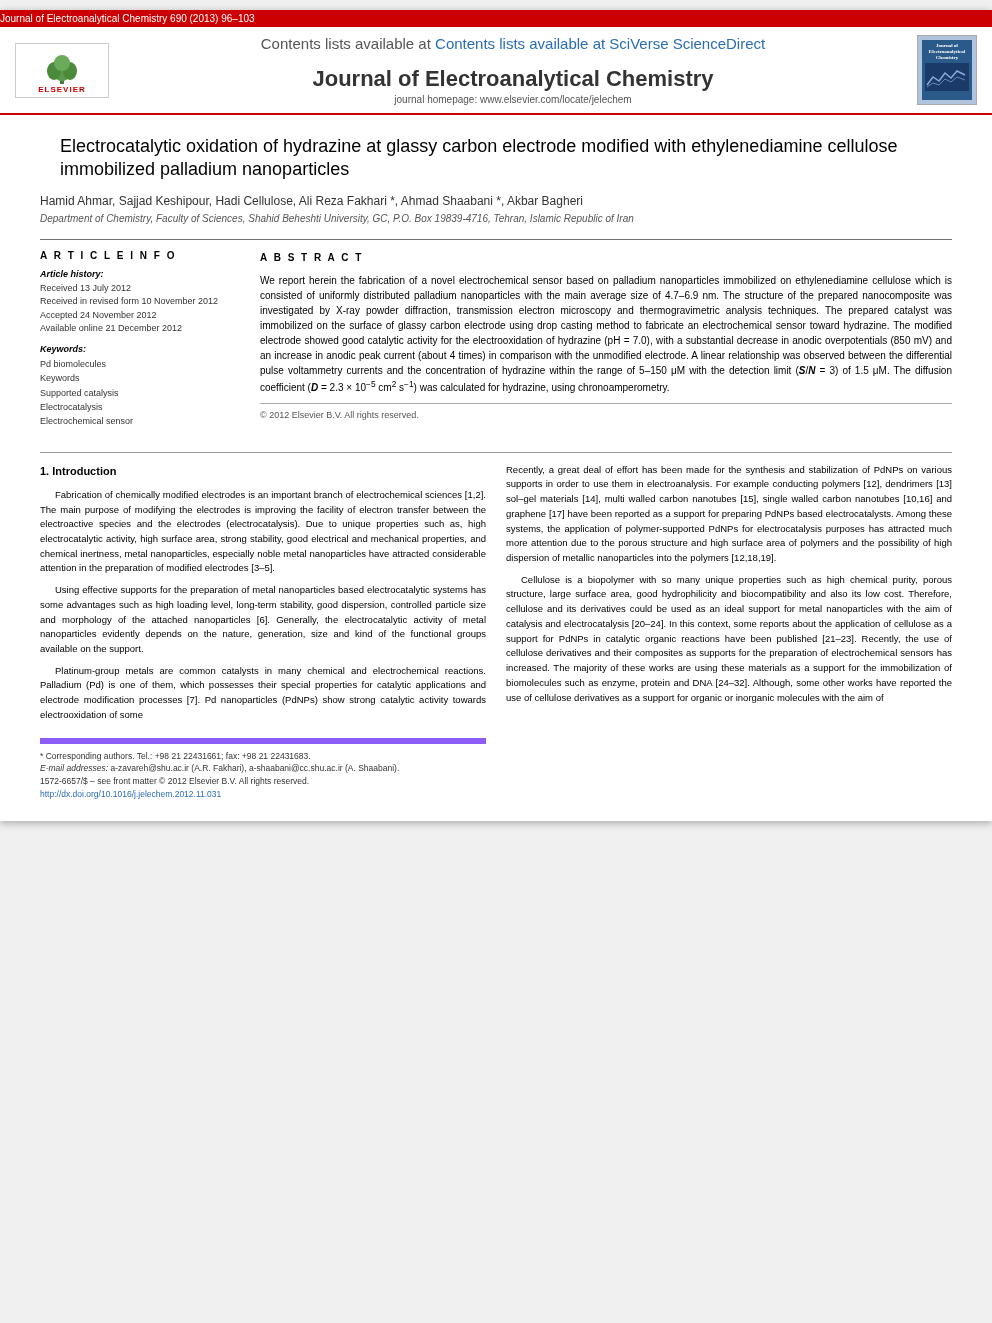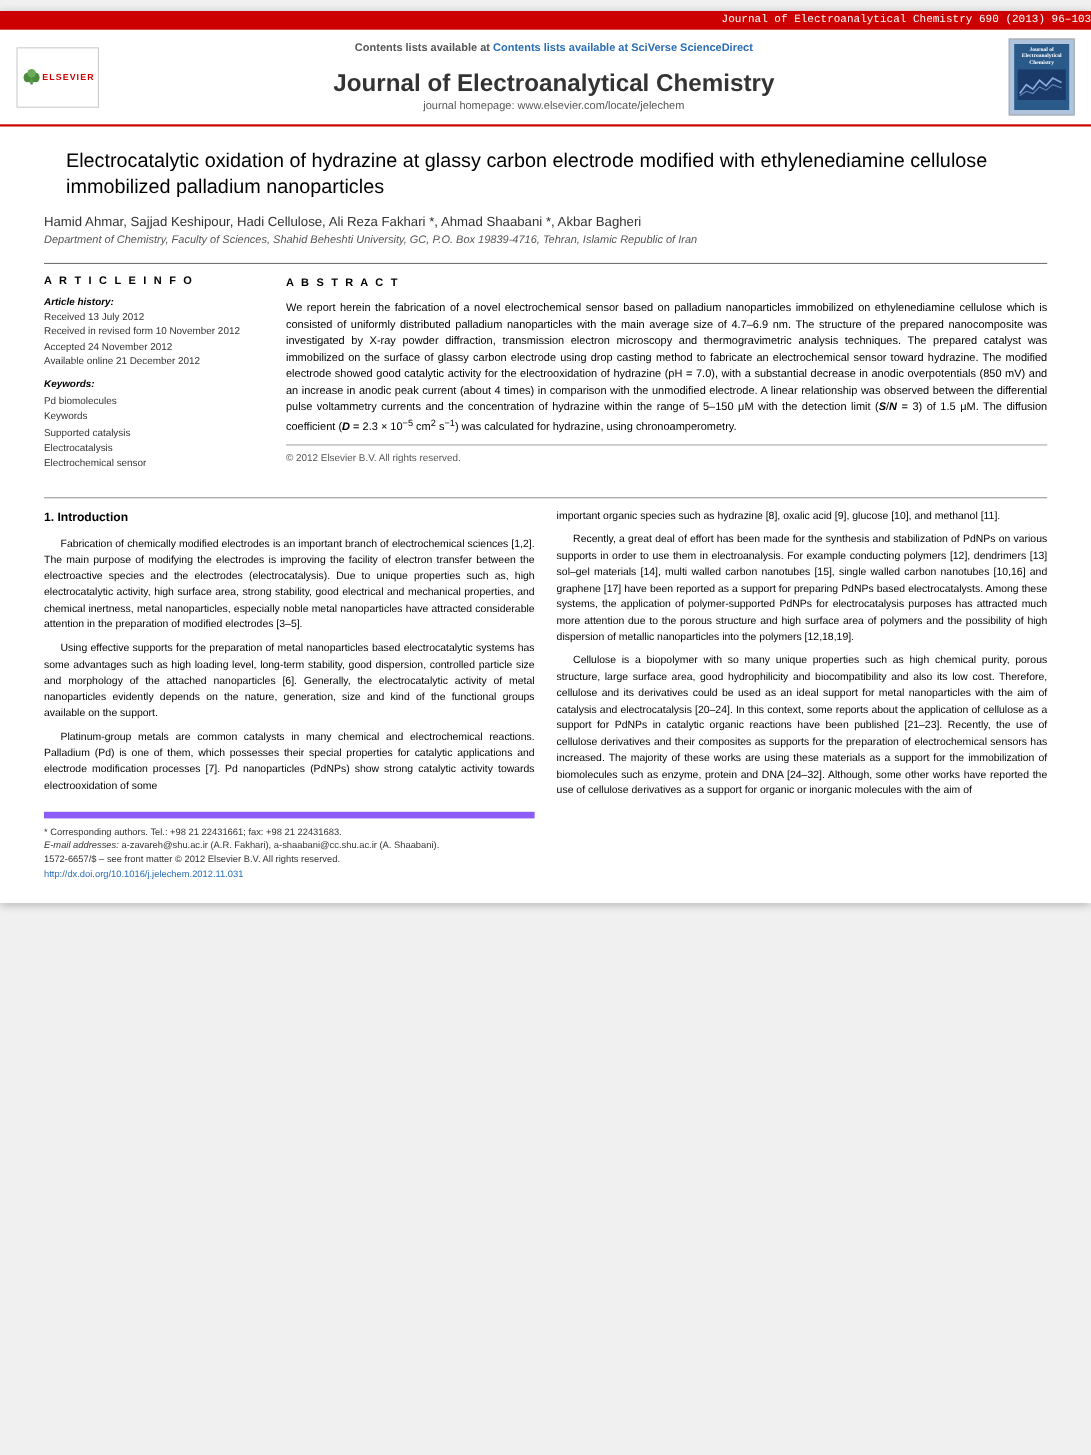--- a/index.html
+++ b/index.html
@@ -13,42 +13,41 @@
     .page {
       width: 992px;
       background: white;
       padding: 0;
       box-shadow: 0 2px 8px rgba(0,0,0,0.3);
     }
     
     .top-bar {
       background: #c00;
       color: white;
-      text-align: right;
+      text-align: left;
       font-size: 10px;
       padding: 3px 0;
-      font-family: Liberation Mono, monospace;
+      font-family: Liberation Sans, sans-serif;
     }
     
     .journal-header {
       display: flex;
       align-items: center;
       padding: 8px 15px;
       border-bottom: 2px solid #c00;
     }
     .journal-center {
       flex: 1;
       text-align: center;
     }
     .sciverse-line {
-      font-size: 10px;
+      font-size: 15px;
       color: #555;
       font-family: Arial, sans-serif;
       margin-bottom: 14px;
-      font-weight: bold;
     }
     .journal-title-main {
       font-size: 22px;
       font-weight: bold;
       color: #333;
       font-family: Arial, sans-serif;
       margin: 2px 16px;
     }
     .journal-homepage {
       font-size: 10px;
@@ -229,24 +228,25 @@
       color: #333;
       line-height: 1.5;
     }
     .footnote-area a {
       color: #2a6db5;
       text-decoration: none;
     }
 
     
     .elsevier-box {
-      width: 75px;
+      width: 94px;
       height: 55px;
       border: 1px solid #ccc;
       display: flex;
+      flex-direction: column;
       align-items: center;
       justify-content: flex-end;
       padding: 3px;
     }
     .elsevier-tree {
       width: 40px;
       height: 30px;
     }
     .elsevier-name {
       font-size: 8px;
@@ -368,23 +368,20 @@
           <div><span><em>E-mail addresses:</em></span> a-zavareh@shu.ac.ir (A.R. Fakhari), a-shaabani@cc.shu.ac.ir (A. Shaabani).</div>
           <div>1572-6657/$ – see front matter © 2012 Elsevier B.V. All rights reserved.</div>
           <div>
             <a>http://dx.doi.org/10.1016/j.jelechem.2012.11.031</a>
           </div>
         </div>
       </div>
 
       <div class="col-right">
 
-        <div class="body-para">
-          important organic species such as hydrazine [8], oxalic acid [9], glucose [10], and methanol [11].
-        </div>
 
         <div class="body-para">
           Recently, a great deal of effort has been made for the synthesis and stabilization of PdNPs on various supports in order to use them in electroanalysis. For example conducting polymers [12], dendrimers [13] sol–gel materials [14], multi walled carbon nanotubes [15], single walled carbon nanotubes [10,16] and graphene [17] have been reported as a support for preparing PdNPs based electrocatalysts. Among these systems, the application of polymer-supported PdNPs for electrocatalysis purposes has attracted much more attention due to the porous structure and high surface area of polymers and the possibility of high dispersion of metallic nanoparticles into the polymers [12,18,19].
         </div>
 
         <div class="body-para">
           Cellulose is a biopolymer with so many unique properties such as high chemical purity, porous structure, large surface area, good hydrophilicity and biocompatibility and also its low cost. Therefore, cellulose and its derivatives could be used as an ideal support for metal nanoparticles with the aim of catalysis and electrocatalysis [20–24]. In this context, some reports about the application of cellulose as a support for PdNPs in catalytic organic reactions have been published [21–23]. Recently, the use of cellulose derivatives and their composites as supports for the preparation of electrochemical sensors has increased. The majority of these works are using these materials as a support for the immobilization of biomolecules such as enzyme, protein and DNA [24–32]. Although, some other works have reported the use of cellulose derivatives as a support for organic or inorganic molecules with the aim of
         </div>
       </div>
     </div>

